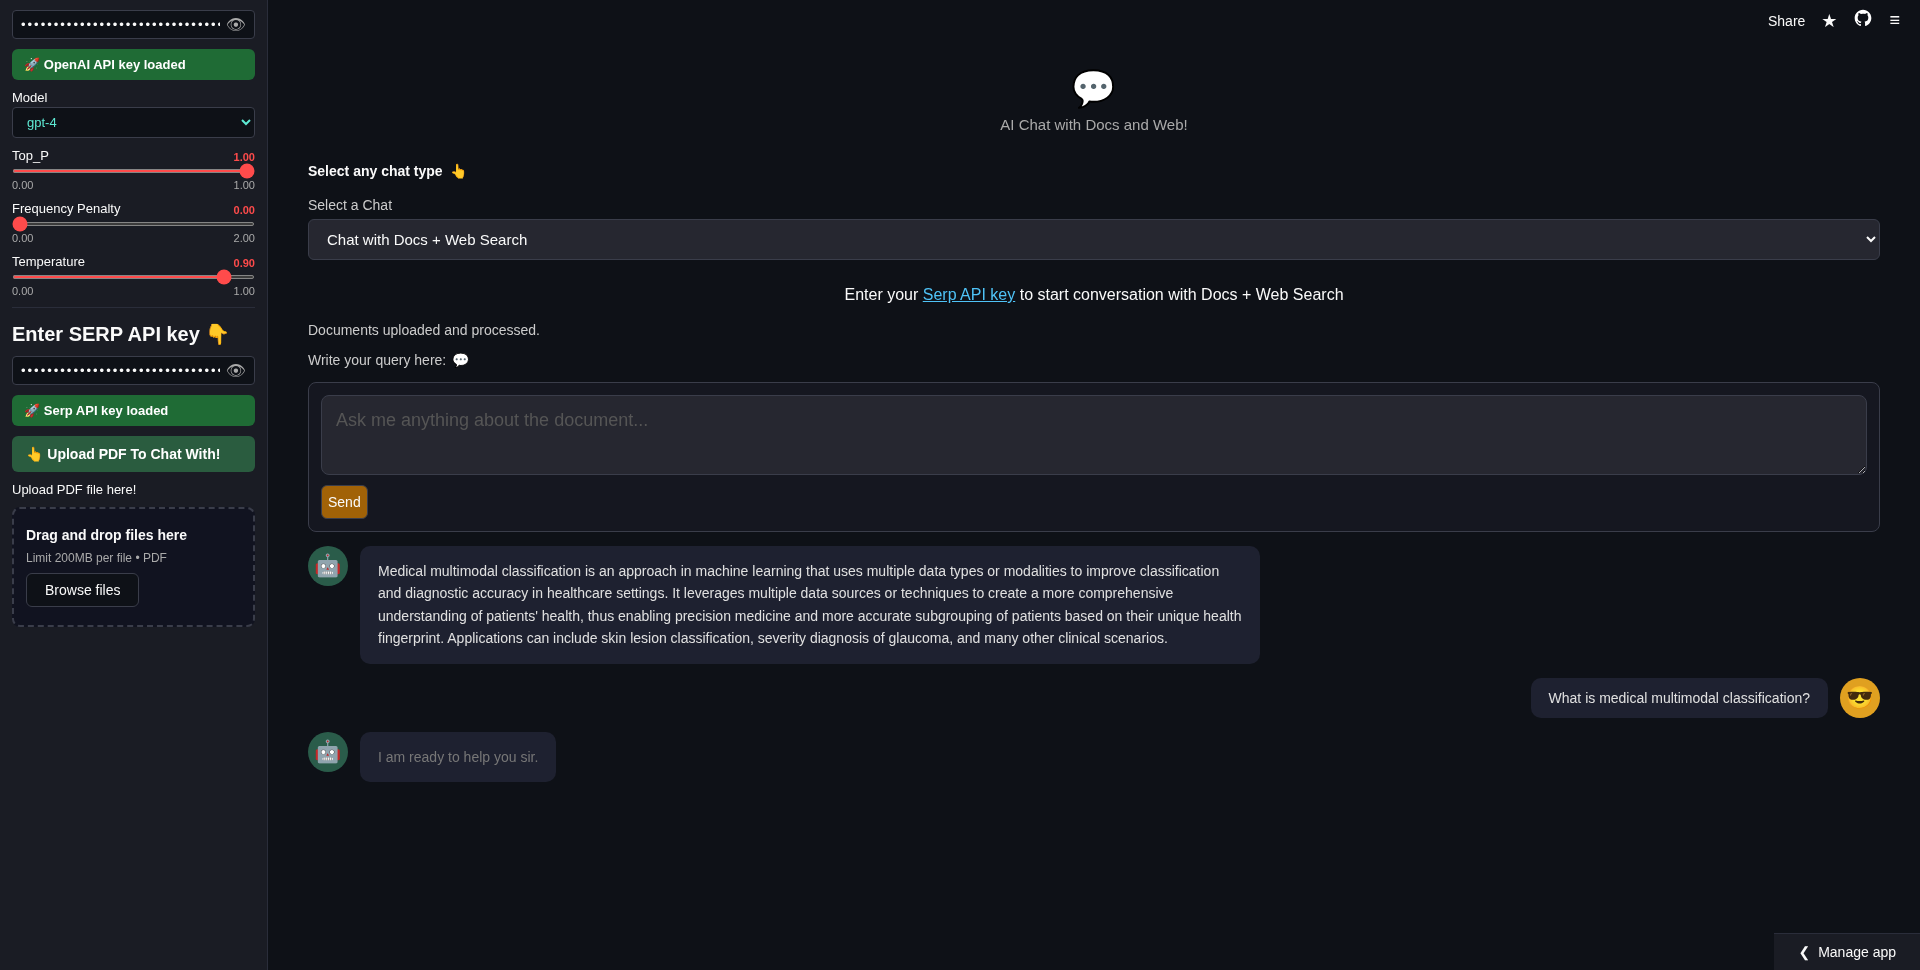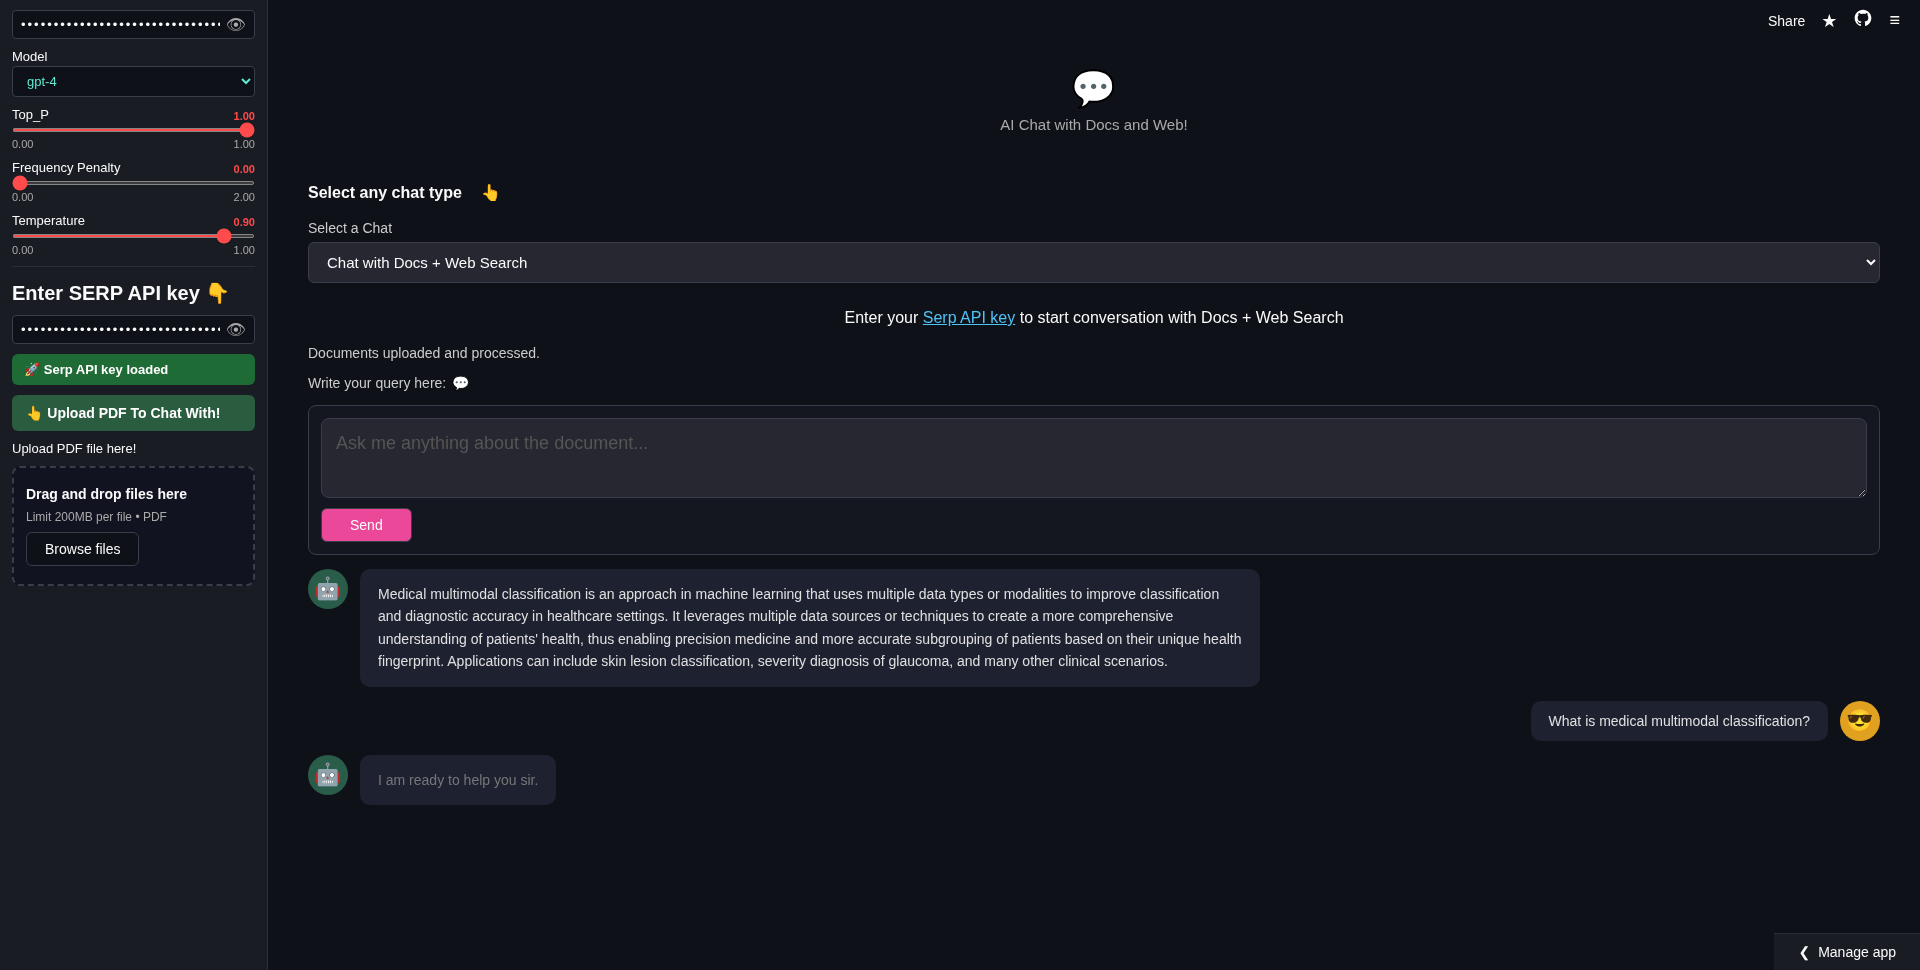--- a/index.html
+++ b/index.html
@@ -242,27 +242,26 @@
     .chat-section {
       flex: 1;
       padding: 20px 40px 0 40px;
       display: flex;
       flex-direction: column;
       gap: 14px;
       overflow-y: auto;
     }
 
     .select-chat-title {
-      font-size: 16px;
+      font-size: 14px;
       font-weight: 800;
       color: #fafafa;
       display: flex;
       align-items: center;
-      gap: 20px;
-      margin-top: 20px;
+      gap: 8px;
     }
 
     .select-label {
       font-size: 14px;
       color: #ccc;
       margin-top: 4px;
     }
 
     .chat-type-select {
       width: 100%;
@@ -311,25 +310,25 @@
       border-radius: 8px;
       font-size: 18px;
       resize: vertical;
       min-height: 80px;
       outline: none;
       font-family: inherit;
     }
     .query-textarea::placeholder { color: #555; }
 
     .send-btn {
-      background: #ec4899;
+      background: #a16207;
       color: #fafafa;
       border: 1px solid #3a3d4a;
       border-radius: 6px;
-      padding: 8px 28px;
+      padding: 8px 6px;
       font-size: 14px;
       cursor: pointer;
       font-weight: 500;
       margin-top: 6px;
       align-self: flex-start;
     }
 
     .chat-area {
       display: flex;
       flex-direction: column;
@@ -424,20 +423,23 @@
 
 <div class="layout">
 
   <div class="sidebar">
 
     <div class="api-key-input-wrap">
       <input class="api-key-input" type="password" value="••••••••••••••••••••••••••••••••••••••" style="">
       <span class="eye-icon">👁</span>
     </div>
 
+    <div class="status-badge">
+      <span>🚀 OpenAI API key loaded</span>
+    </div>
 
     <div>
       <div class="label-small">Model</div>
       <select class="model-select">
         <option>gpt-4</option>
         <option>gpt-3.5-turbo</option>
         <option>gpt-4-turbo</option>
       </select>
     </div>
 

